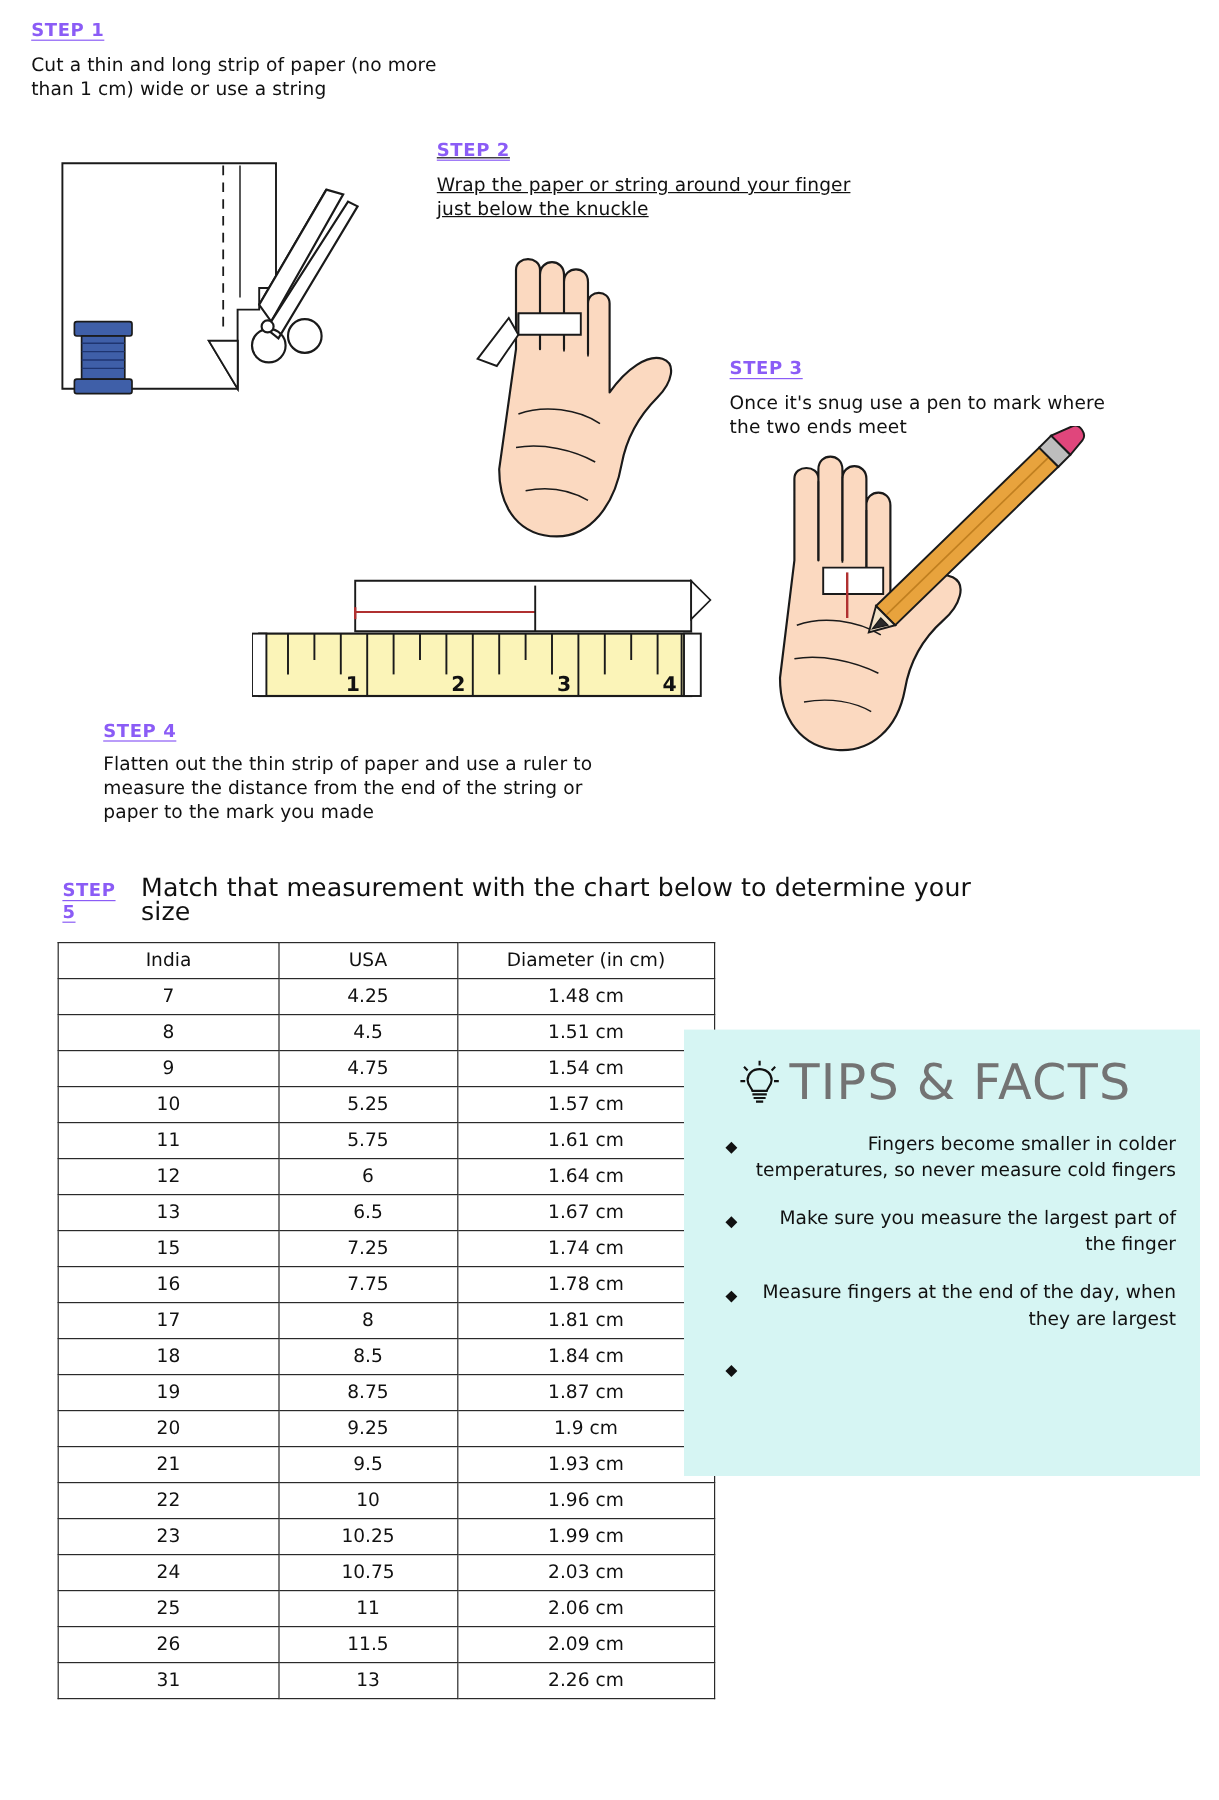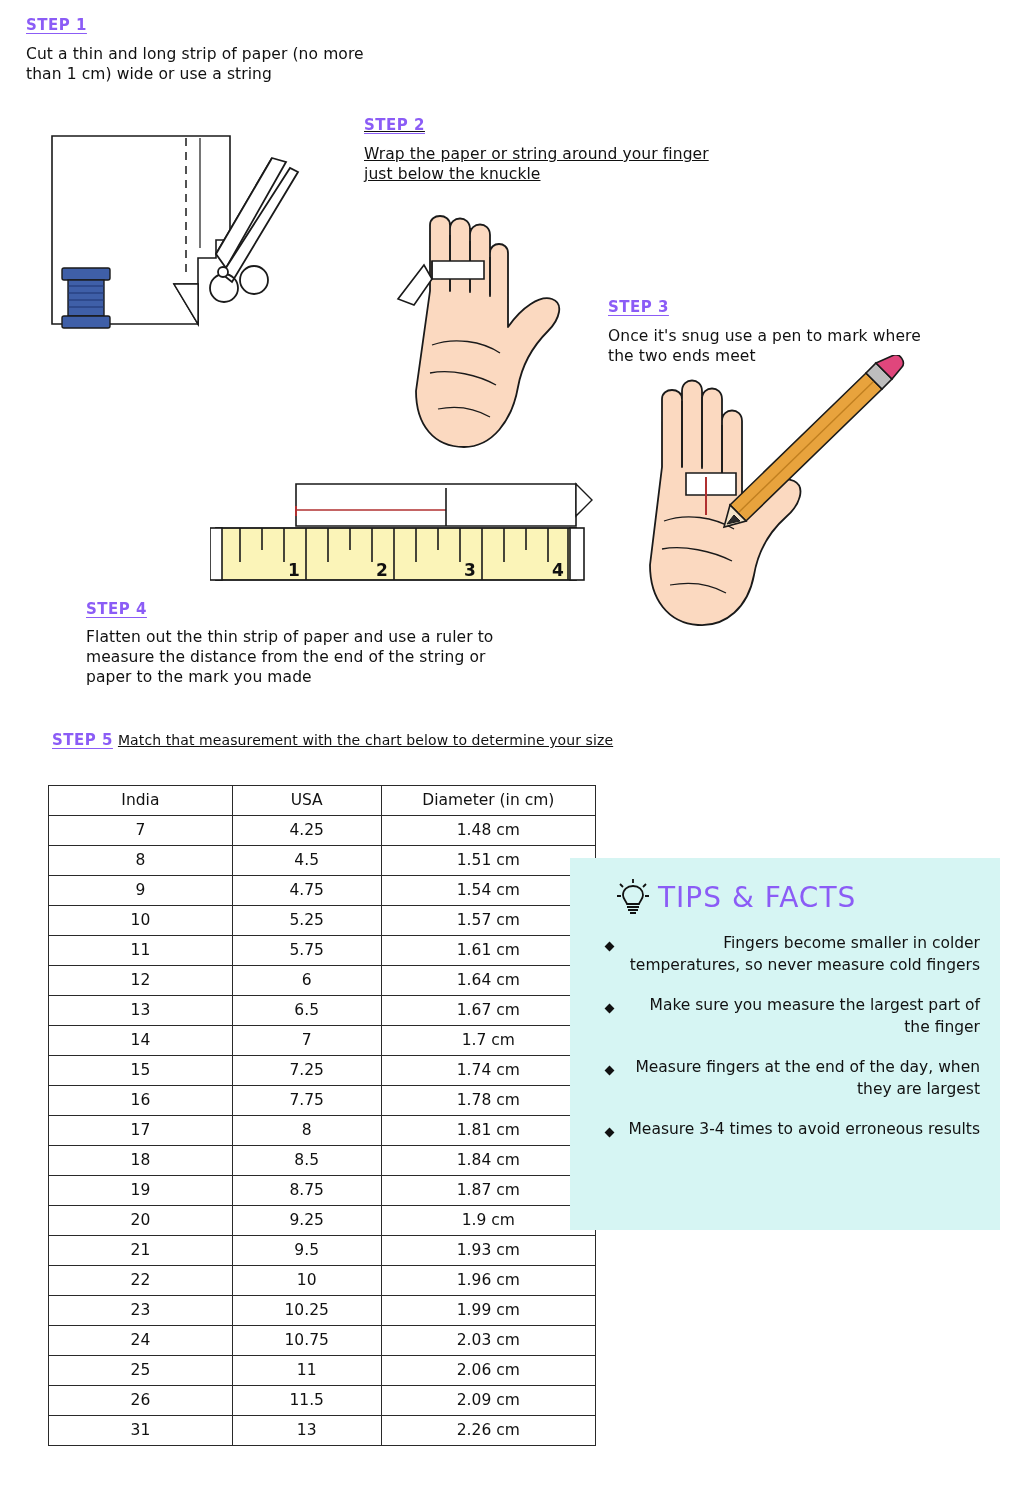--- a/index.html
+++ b/index.html
@@ -48,21 +48,21 @@
   #step3 .step-body { margin-top: 10px; }
   #art-hand2 { position: absolute; left: 630px; top: 355px; width: 310px; height: 290px; }
 
   
   #art-ruler { position: absolute; left: 210px; top: 470px; width: 390px; height: 150px; }
   #step4 { position: absolute; left: 86px; top: 600px; width: 420px; }
   #step4 .step-body { margin-top: 9px; }
 
   
   #step5 { position: absolute; left: 52px; top: 730px; width: 800px; display: flex; align-items: baseline; gap: 5px; }
-  #step5 .step-body { font-size: 14px; text-decoration: underline; }
+  #step5 .step-body { font-size: 21px; }
 
   
   #size-table {
     position: absolute;
     left: 48px;
     top: 785px;
     width: 548px;
     border-collapse: collapse;
     font-size: 15.5px;
   }
@@ -81,23 +81,23 @@
   
   #tips {
     position: absolute;
     left: 570px;
     top: 858px;
     width: 430px;
     height: 372px;
     background: #d6f5f3;
   }
   #tips-title {
-    font-size: 28px;
+    font-size: 41px;
     letter-spacing: 1px;
-    color: #8b5cf6;
+    color: #737373;
     display: flex;
     align-items: center;
     gap: 8px;
     padding: 20px 0 0 46px;
   }
   #tips-list {
     margin: 16px 0 0 0;
     padding: 0 20px 0 34px;
     list-style: none;
     text-align: right;
@@ -306,25 +306,20 @@
         <td>12</td>
         <td>6</td>
         <td>1.64 cm</td>
       </tr>
     <tr>
         <td>13</td>
         <td>6.5</td>
         <td>1.67 cm</td>
       </tr>
     <tr>
-        <td>14</td>
-        <td>7</td>
-        <td>1.7 cm</td>
-      </tr>
-    <tr>
         <td>15</td>
         <td>7.25</td>
         <td>1.74 cm</td>
       </tr>
     <tr>
         <td>16</td>
         <td>7.75</td>
         <td>1.78 cm</td>
       </tr>
     <tr>
@@ -391,15 +386,15 @@
       <path d="M17 8 C11 8 7 12 7 17 C7 21 10 23 11 26 L23 26 C24 23 27 21 27 17 C27 12 23 8 17 8 Z" fill="none" stroke="#111" stroke-width="1.8"></path>
       <path d="M11 29 L23 29 M12 32 L22 32 M14 35 L20 35" stroke="#111" stroke-width="1.8"></path>
       <path d="M17 1 L17 5 M4 6 L7 9 M30 6 L27 9 M1 18 L5 18 M33 18 L29 18" stroke="#111" stroke-width="1.8"></path>
     </svg>
     <span>TIPS &amp; FACTS</span>
   </div>
   <ul id="tips-list">
     <li><span class="bullet"></span><span>Fingers become smaller in colder temperatures, so never measure cold fingers</span></li>
     <li><span class="bullet"></span><span>Make sure you measure the largest part of the finger</span></li>
     <li><span class="bullet"></span><span>Measure fingers at the end of the day, when they are largest</span></li>
-    <li><span class="bullet"></span><span>Measure 3-4 times to avoid erroneous results</span></li>
+    <li><span class="bullet"></span></li>
   </ul>
 </div>
 
 </body></html>

